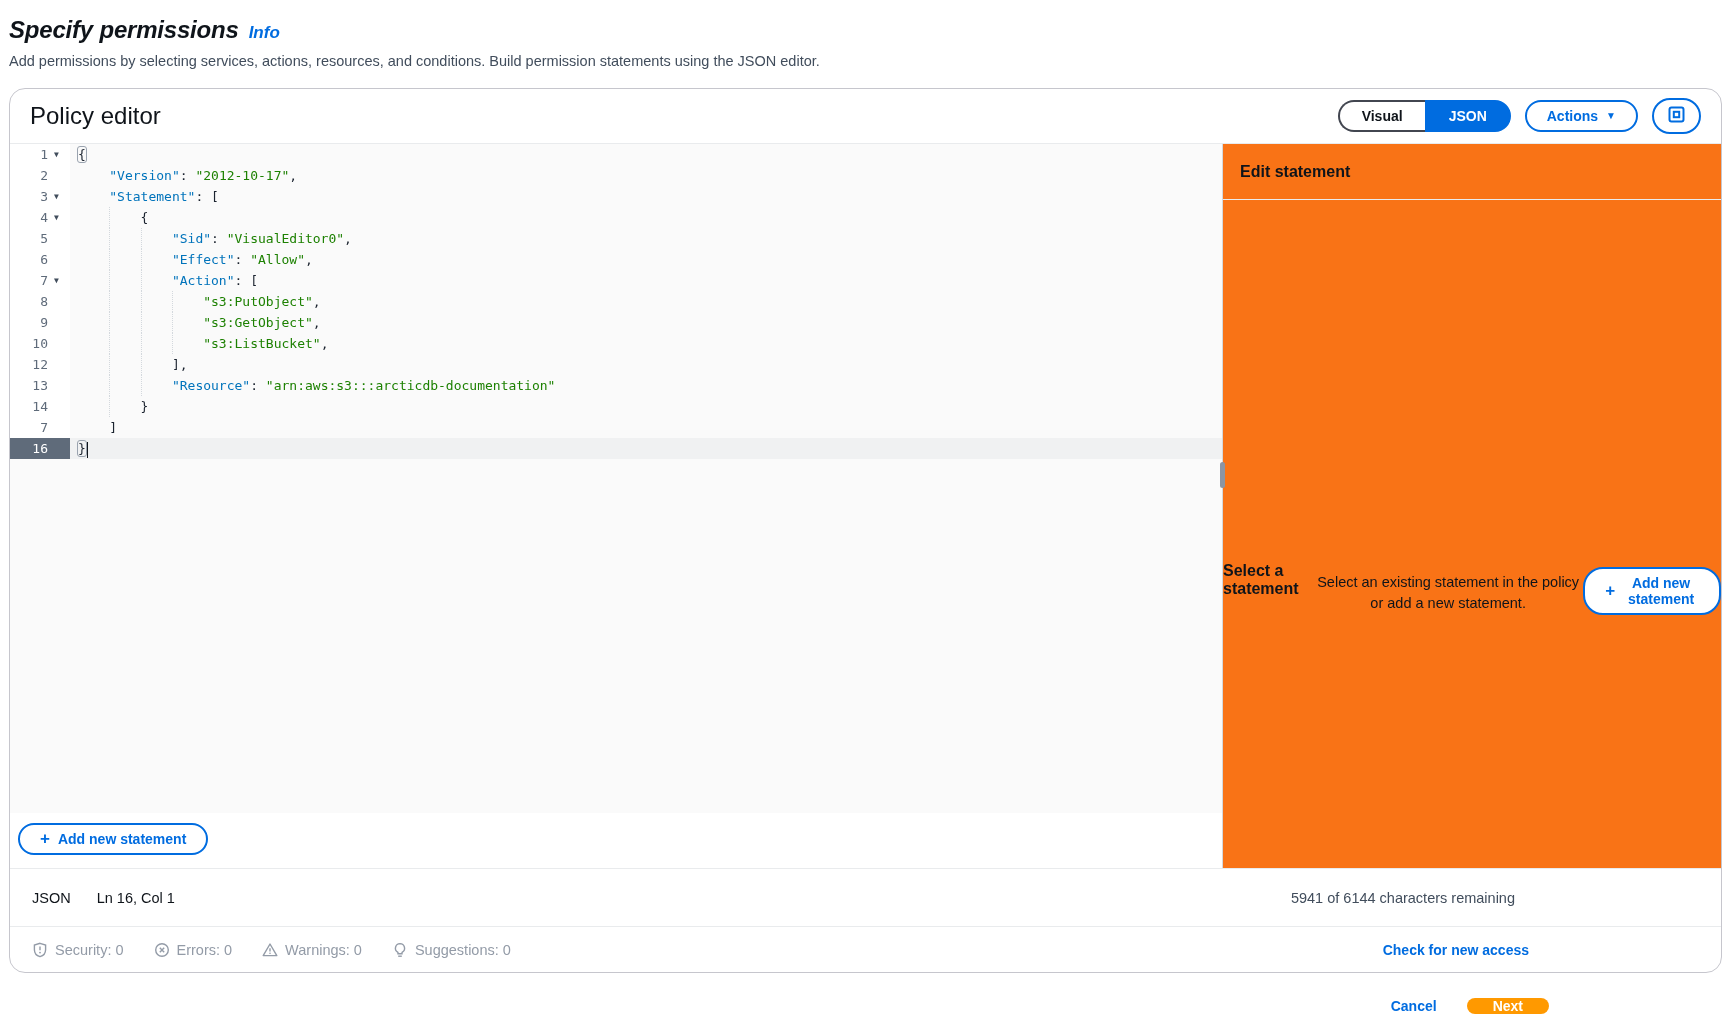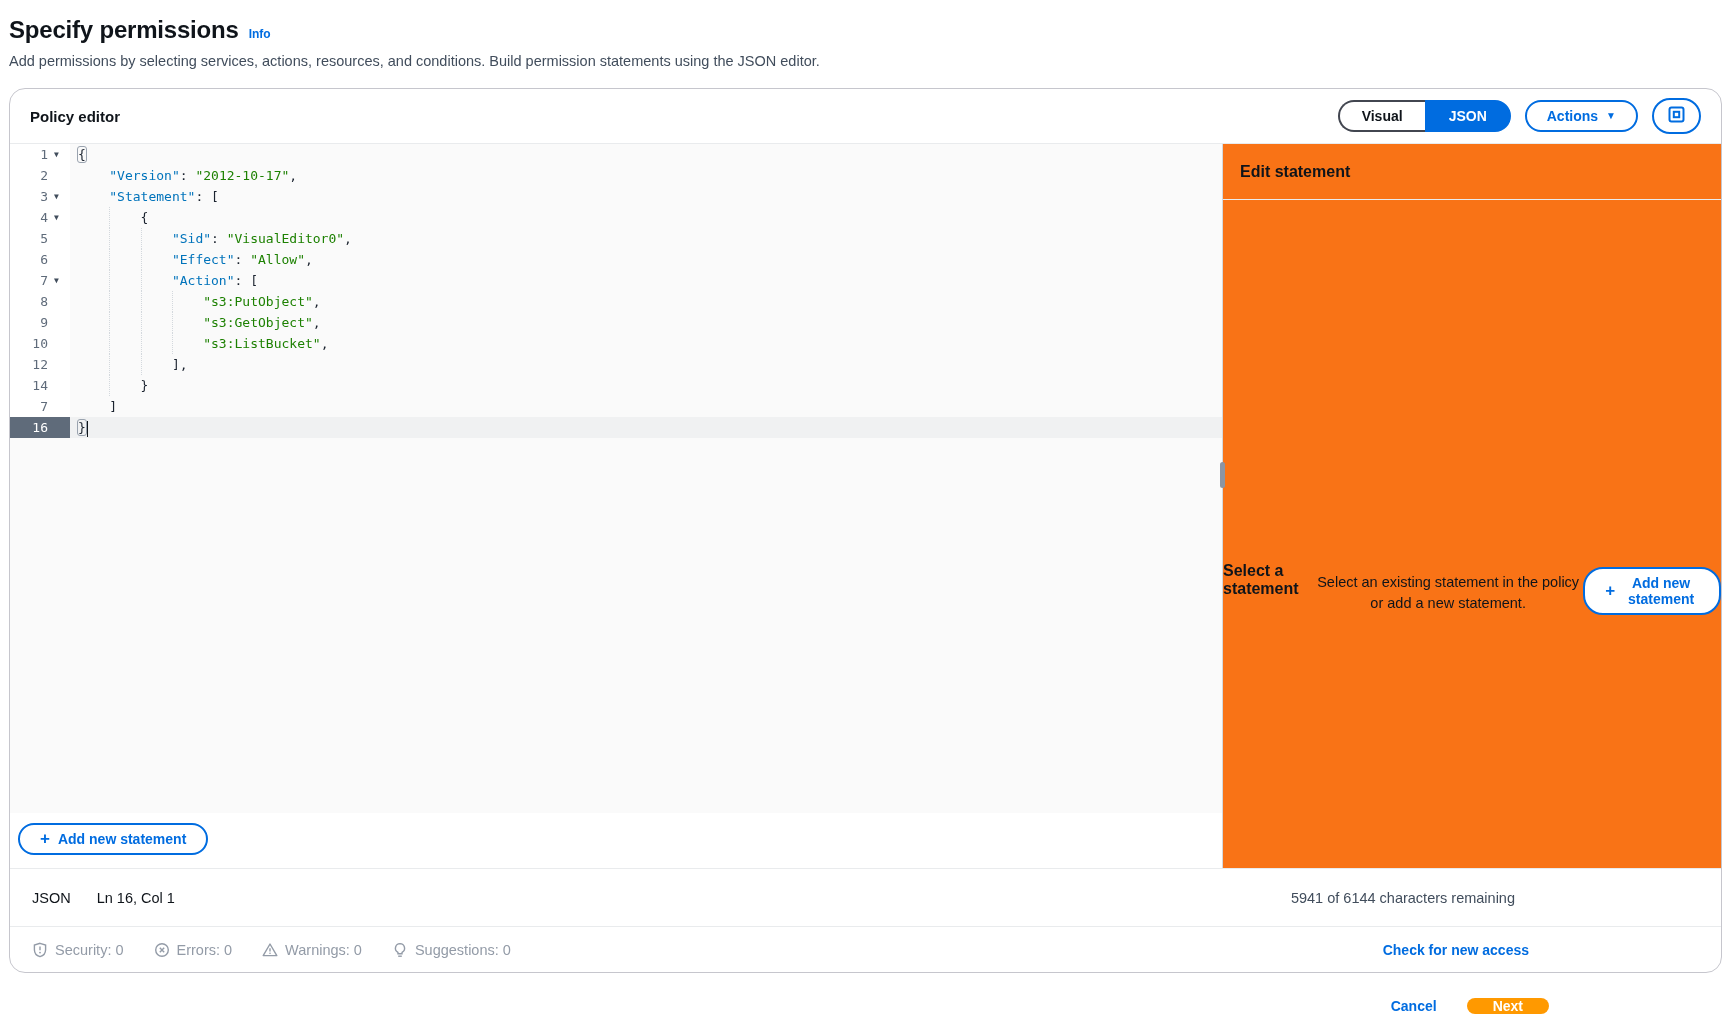--- a/index.html
+++ b/index.html
@@ -7,38 +7,38 @@
   body {
     width:1731px; height:1034px;
     font-family:"Liberation Sans", sans-serif;
     color:#0f141a;
     position:relative;
     overflow:hidden;
   }
 
   
   .page-header { padding:16px 9px 0 9px; }
-  .title-line { display:flex; align-items:baseline; gap:10px; }
+  .title-line { display:flex; align-items:baseline; gap:10px;font-style:italic; }
   h1 { font-size:24px; font-weight:700; letter-spacing:-0.2px; }
-  .info-link { font-size:12px; font-weight:700; color:#006ce0; text-decoration:none; cursor:pointer; }
+  .info-link { font-size:17px; font-weight:700; color:#006ce0; text-decoration:none; cursor:pointer; }
   .subtitle { margin-top:9px; font-size:14.5px; color:#414d5c; }
 
   
   .card {
     margin:19px 9px 0 9px;
     border:1px solid #c6c6cd;
     border-radius:16px;
     background:#fff;
     overflow:hidden;
   }
   .card-header {
     height:55px; display:flex; align-items:center;
     padding:0 20px; border-bottom:1px solid #e9ebed;
   }
-  .card-title { font-size:15px; font-weight:700; flex:1; }
+  .card-title { font-size:24px; font-weight:400; flex:1; }
   .header-controls { display:flex; align-items:center; gap:14px; }
 
   .seg-toggle { display:flex;justify-content:space-between; }
   .seg {
     font-size:14px; font-weight:700; padding:6px 22px; cursor:pointer;
     border:2px solid #424650; background:#fff; color:#0f141a; line-height:16px;
   }
   .seg.left { border-radius:20px 0 0 20px; border-right:none; }
   .seg.selected {
     background:#006ce0; border-color:#006ce0; color:#fff;
@@ -235,20 +235,27 @@
           </div>
           <div class="code-row">
             <div class="gutter">
               <span class="num">12</span>
               <span class="fold"></span>
             </div>
             <div class="code-line" style="padding-left: calc(12ch + 8px);"><span class="guide" style="left: calc(4ch + 8px);"></span><span class="guide" style="left: calc(8ch + 8px);"></span><span class="tok-punc">],</span></div>
           </div>
           <div class="code-row">
             <div class="gutter">
+              <span class="num">13</span>
+              <span class="fold"></span>
+            </div>
+            <div class="code-line" style="padding-left: calc(12ch + 8px);"><span class="guide" style="left: calc(4ch + 8px);"></span><span class="guide" style="left: calc(8ch + 8px);"></span><span class="tok-key">"Resource"</span><span class="tok-punc">: </span><span class="tok-str">"arn:aws:s3:::arcticdb-documentation"</span></div>
+          </div>
+          <div class="code-row">
+            <div class="gutter">
               <span class="num">14</span>
               <span class="fold"></span>
             </div>
             <div class="code-line" style="padding-left: calc(8ch + 8px);"><span class="guide" style="left: calc(4ch + 8px);"></span><span class="tok-punc">}</span></div>
           </div>
           <div class="code-row">
             <div class="gutter">
               <span class="num">7</span>
               <span class="fold"></span>
             </div>

